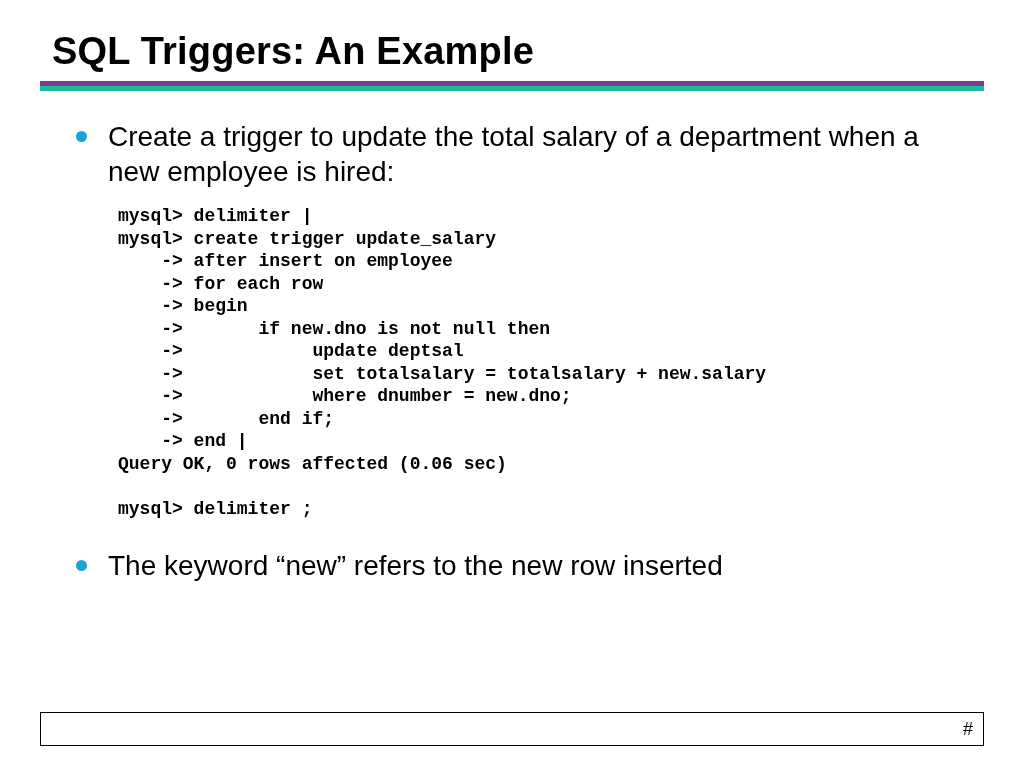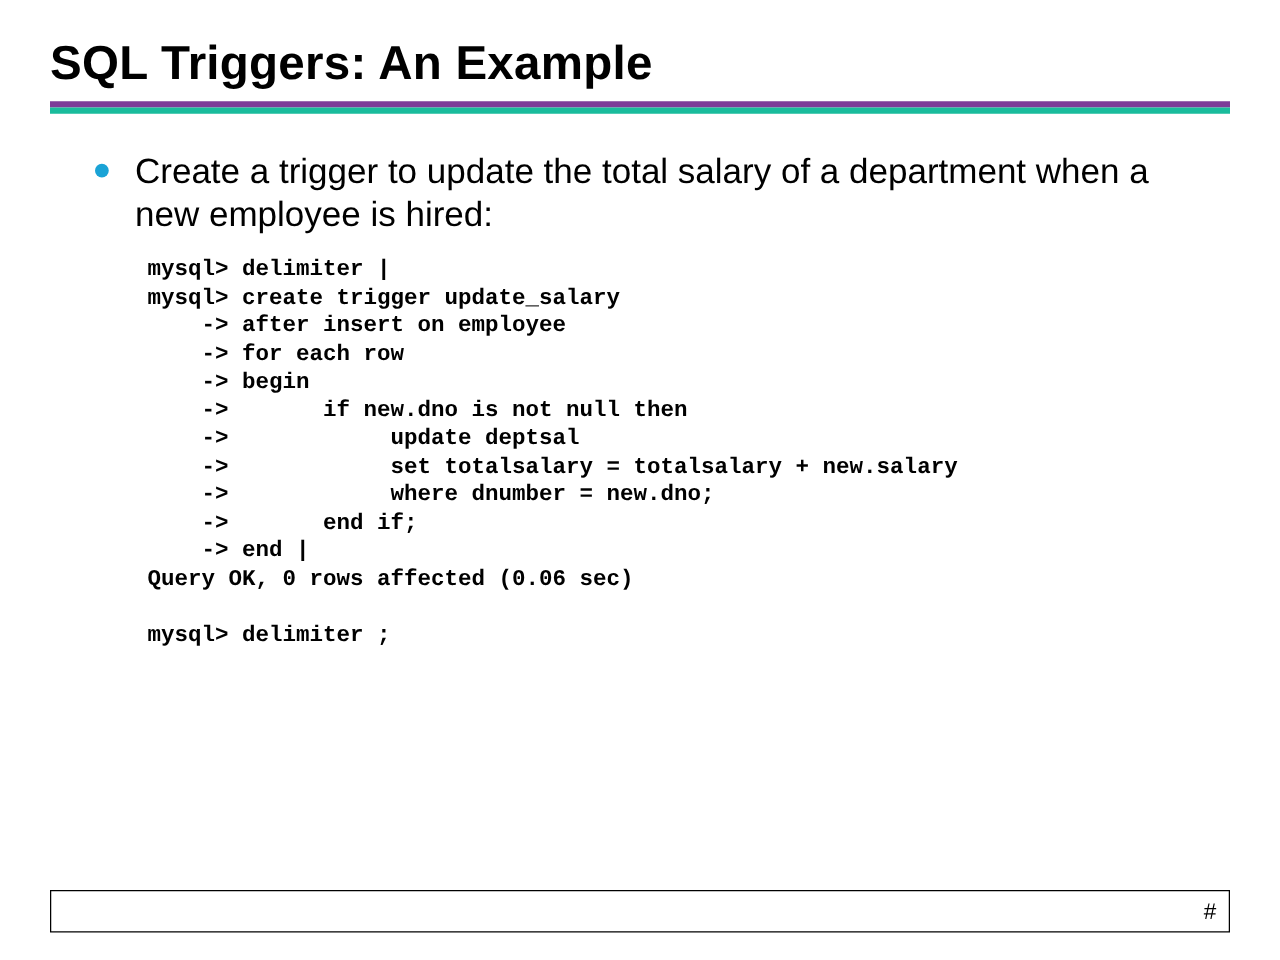--- a/index.html
+++ b/index.html
@@ -15,21 +15,21 @@
   .slide {
     position: relative;
     width: 1024px;
     height: 768px;
     box-sizing: border-box;
     padding: 24px 40px 0 40px;
   }
   .title {
     font-size: 38px;
     font-weight: bold;
-    margin: 6px 0 8px 0;
+    margin: 6px 0 8px 12px;
     letter-spacing: 0.2px;
   }
   .divider {
     margin-bottom: 28px;
   }
   .divider .bar1 {
     height: 5px;
     background: #7d3c98; 
   }
   .divider .bar2 {
@@ -117,19 +117,24 @@
     -&gt;            update deptsal
     -&gt;            set totalsalary = totalsalary + new.salary
     -&gt;            where dnumber = new.dno;
     -&gt;       end if;
     -&gt; end |
 Query OK, 0 rows affected (0.06 sec)
 
 mysql&gt; delimiter ;</div>
     </div>
 
+    <ul class="slide-bullets">
+      <li>
+        <span>The keyword “new” refers to the new row inserted</span>
+      </li>
+    </ul>
   </div>
 
   <div class="footer-box">
     <span>#</span>
   </div>
 
 </div>
 
 </body></html>

